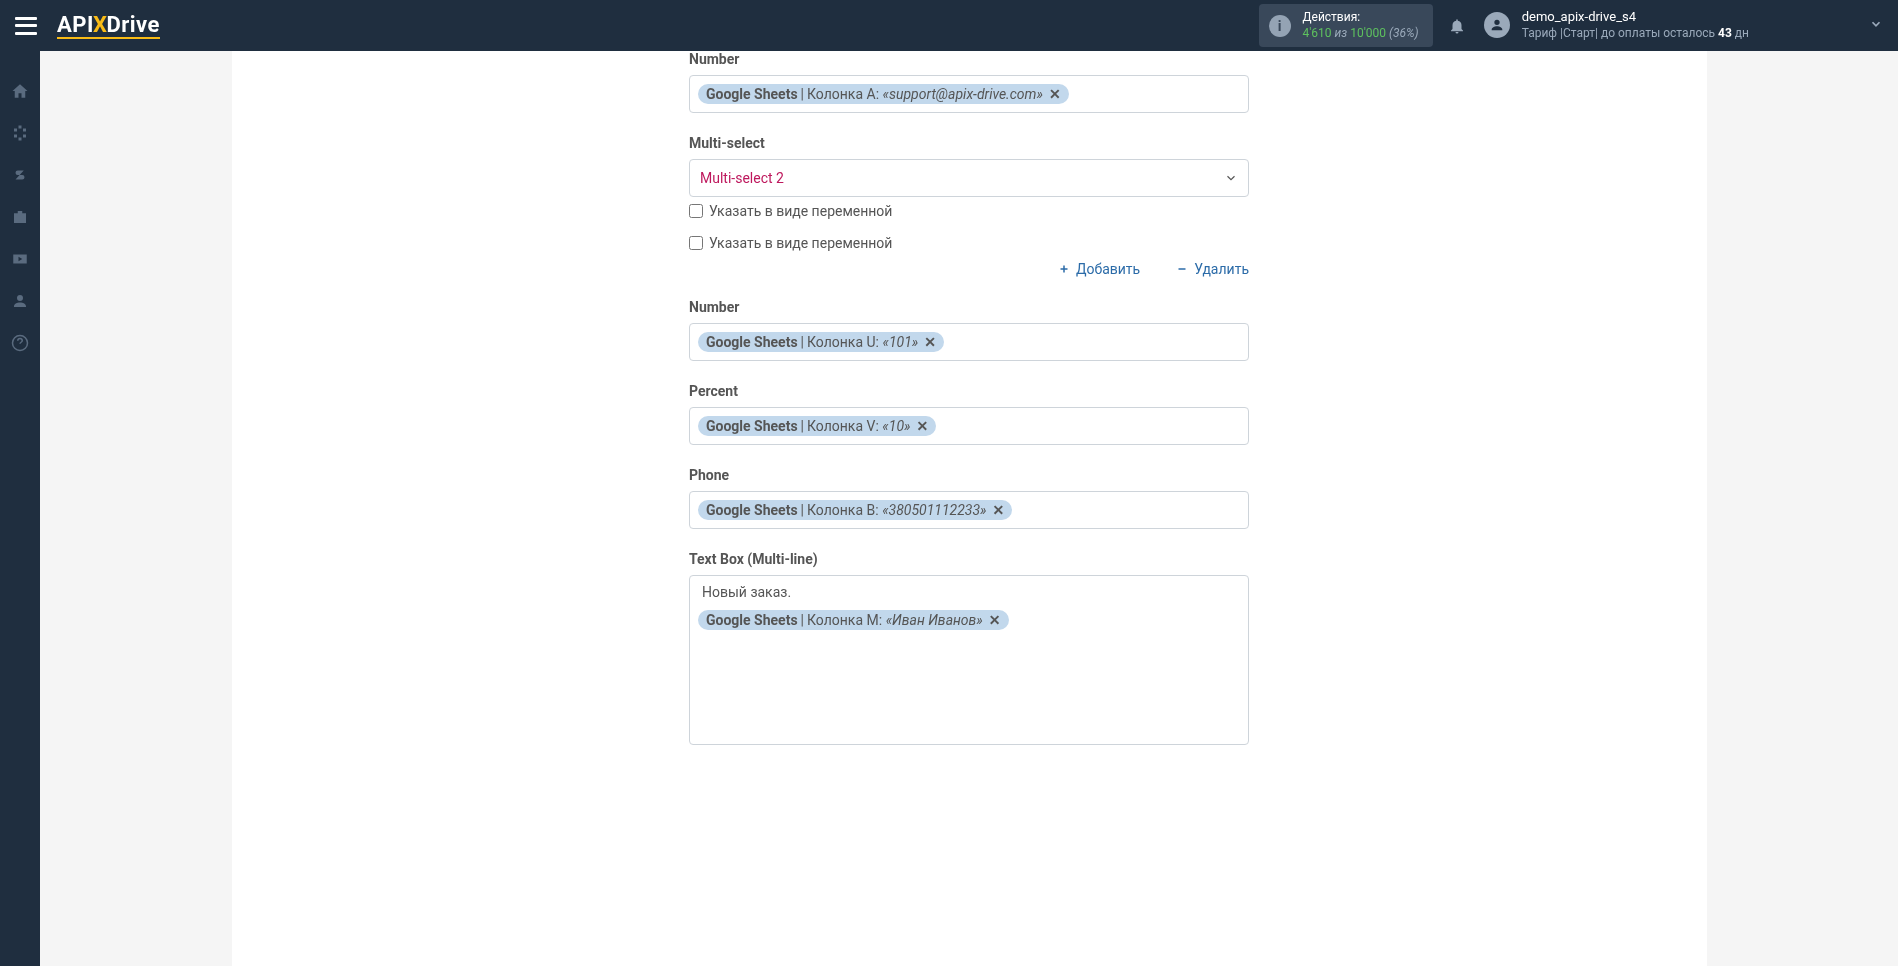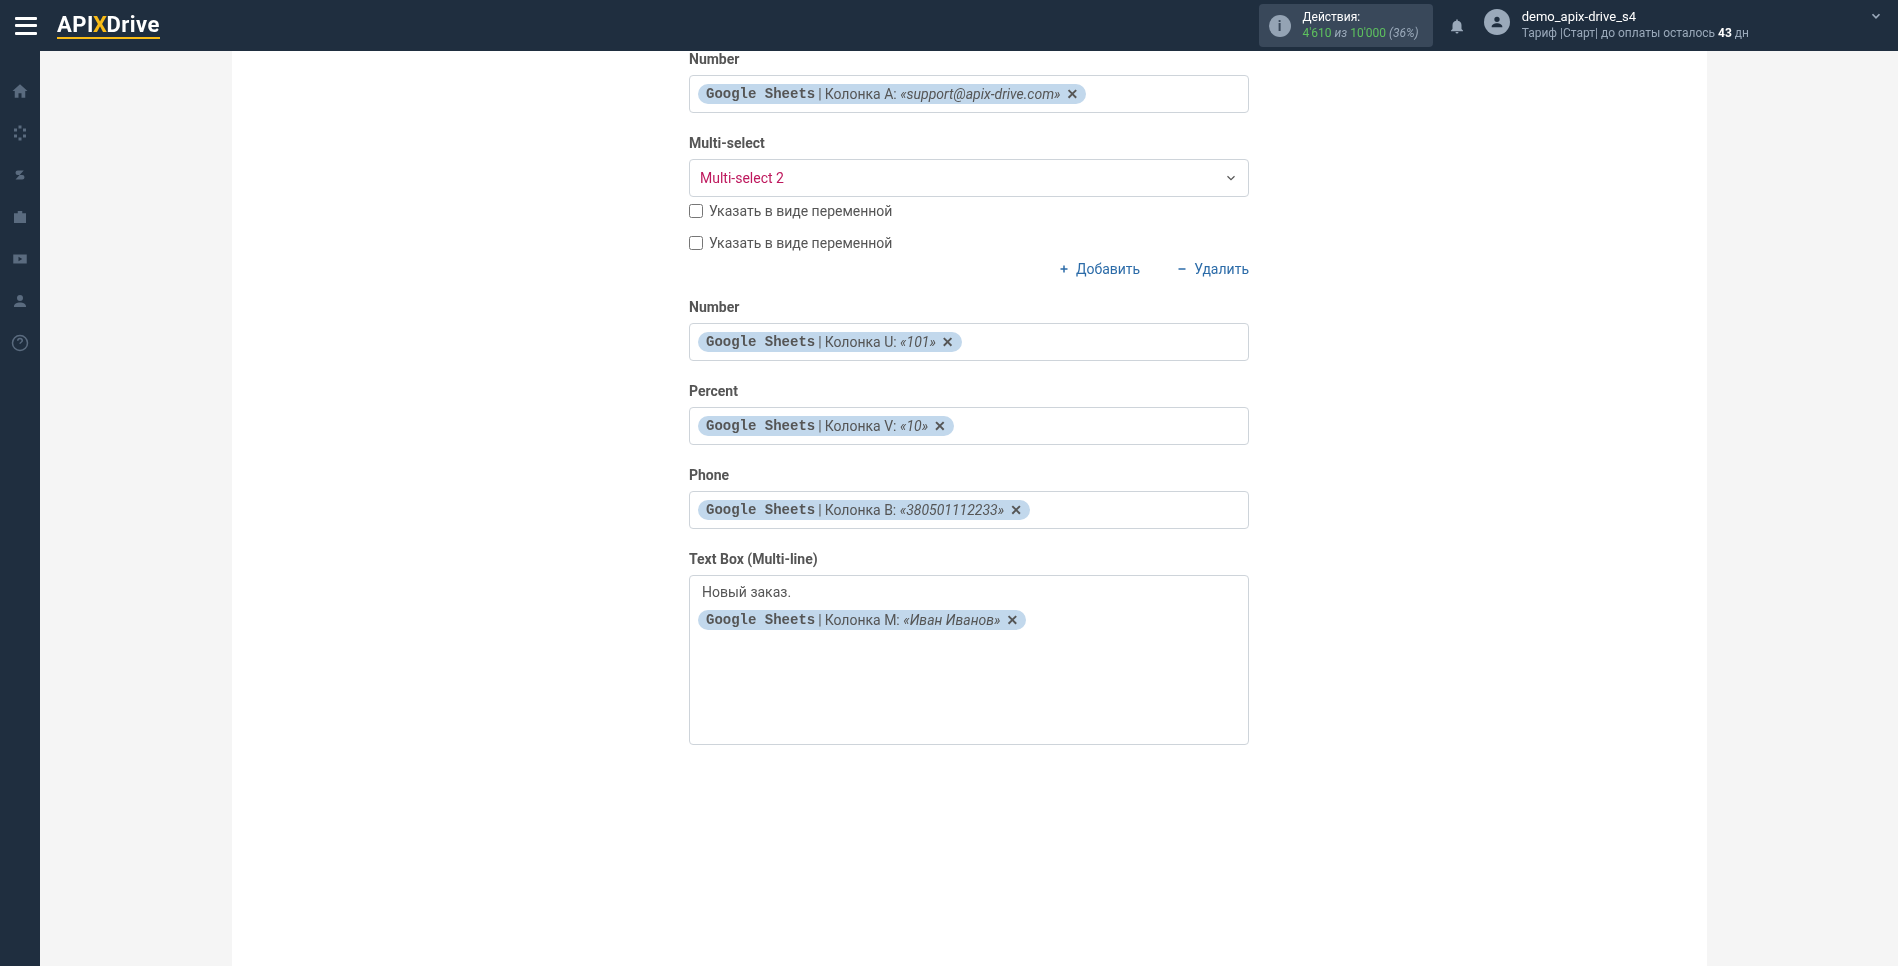--- a/index.html
+++ b/index.html
@@ -12,21 +12,21 @@
 .logo { display: flex; align-items: center; font-size: 22px; font-weight: 700; letter-spacing: 0.5px; }
 .logo .x { color: #f9bb16; margin: 0 -1px; }
 .logo-underline { width: 100%; height: 2px; background: #f9bb16; }
 .header-spacer { flex: 1; }
 .actions-box { background: #39485a; border-radius: 4px; padding: 6px 14px 6px 10px; display: flex; align-items: center; margin-right: 15px; }
 .info-circle { width: 22px; height: 22px; background: #94a3b4; border-radius: 50%; display: flex; align-items: center; justify-content: center; font-weight: 700; color: #39485a; margin-right: 12px; font-size: 14px; }
 .actions-text { font-size: 12px; line-height: 1.3; }
 .actions-text .green { color: #5ec15e; }
 .actions-text .grey { color: #9aa9ba; font-style: italic; }
 .bell { width: 18px; height: 18px; margin-right: 18px; cursor: pointer; }
-.user-area { display: flex; align-items: flex-start; cursor: pointer; }
+.user-area { display: flex; align-items: center; cursor: pointer; }
 .user-avatar { width: 26px; height: 26px; background: #9aa9ba; border-radius: 50%; display: flex; align-items: center; justify-content: center; margin-right: 12px; }
 .user-avatar svg { width: 16px; height: 16px; }
 .user-text { font-size: 13px; line-height: 1.3; }
 .user-text .sub { font-size: 12px; color: #9aa9ba; }
 .user-text .sub b { color: #fff; font-weight: 700; }
 .chevron { margin-left: 120px; }
 
 
 .layout { display: flex; height: calc(100vh - 51px); }
 .sidebar { width: 40px; background: #1f2e3f; display: flex; flex-direction: column; align-items: center; padding-top: 30px; gap: 22px; }
@@ -37,21 +37,21 @@
 .main { flex: 1; padding: 0 28px; overflow: auto; }
 .card { background: #fff; max-width: 1475px; margin: 0 auto; min-height: 100%; padding: 0 30px; display: flex; }
 .card-inner { width: 560px; margin: 0 auto; }
 .form-group { margin-bottom: 22px; }
 .form-group.compact { margin-bottom: 10px; }
 .label { font-weight: 700; color: #555; margin-bottom: 8px; font-size: 14px; }
 .tag-input { border: 1px solid #ced4da; border-radius: 4px; padding: 6px 8px; min-height: 38px; display: flex; flex-wrap: wrap; align-items: center; gap: 4px; cursor: text; }
 .tag-input.tall { min-height: 170px; align-content: flex-start; }
 .plain-text { padding: 2px 4px; color: #555; }
 .tag { background: #c2d8ec; border-radius: 12px; padding: 2px 8px; display: inline-flex; align-items: center; font-size: 14px; color: #555; }
-.tag .bold { font-weight: 700; font-family: Liberation Mono, monospace; }
+.tag .bold { font-weight: 700; }
 .tag .sep { margin: 0 3px; color: #555; }
 .tag .ital { font-style: italic; }
 .tag .x-remove { margin-left: 6px; font-weight: 700; cursor: pointer; color: #555; }
 .select-box { border: 1px solid #ced4da; border-radius: 4px; padding: 0 10px; height: 38px; display: flex; align-items: center; justify-content: space-between; cursor: pointer; color: #be185d; }
 .select-box svg { width: 14px; height: 14px; stroke: #555; }
 .checkbox-row { display: flex; align-items: center; gap: 6px; margin-top: 6px; font-size: 14px; color: #555; }
 .checkbox-row input { width: 14px; height: 14px; cursor: pointer; }
 .actions-row { display: flex; justify-content: flex-end; gap: 36px; margin-top: 8px; margin-bottom: 22px; }
 .link-btn { display: flex; align-items: center; gap: 6px; color: #2b6ba8; cursor: pointer; font-size: 14px; }
 .link-btn svg { width: 12px; height: 12px; }

